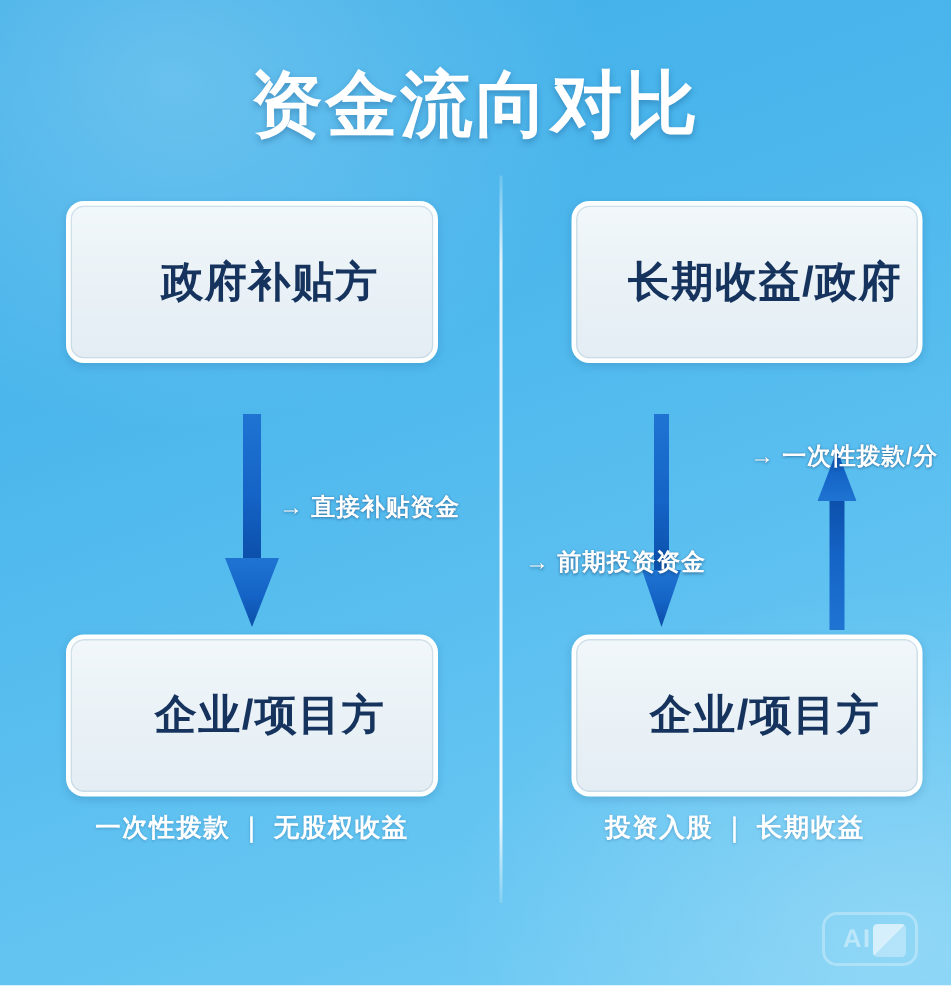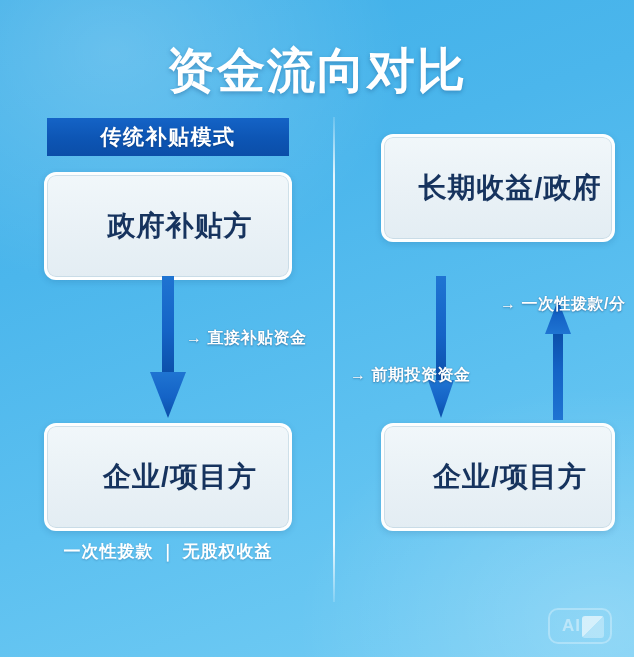--- a/index.html
+++ b/index.html
@@ -174,38 +174,38 @@
 </head>
 <body>
 
 <div class="canvas">
 
   <div class="title">资金流向对比</div>
 
   <div class="divider"></div>
 
   <div class="col col-left">
-    <div class="col-header">传统补贴模式</div>
     <div class="node-box">政府补贴方</div>
   </div>
 
   <div class="bottom-wrap bottom-left">
     <div class="node-box bottom">企业/项目方</div>
   </div>
 
   <div class="footer-note footer-left">一次性拨款 ｜ 无股权收益</div>
 
   <div class="col col-right">
     <div class="node-box">长期收益/政府</div>
   </div>
 
   <div class="bottom-wrap bottom-right">
     <div class="node-box bottom">企业/项目方</div>
   </div>
 
+  <div class="footer-note footer-right">投资入股 ｜ 长期收益</div>
 
   <div class="arrow arrow-a">
     <svg width="36" height="142" viewBox="0 0 36 142">
       <defs>
         <linearGradient id="gradA" x1="0" y1="0" x2="0" y2="1">
           <stop offset="0%" stop-color="#1f74d2"></stop>
           <stop offset="55%" stop-color="#1463c6"></stop>
           <stop offset="100%" stop-color="#0b4ea8"></stop>
         </linearGradient>
       </defs>

